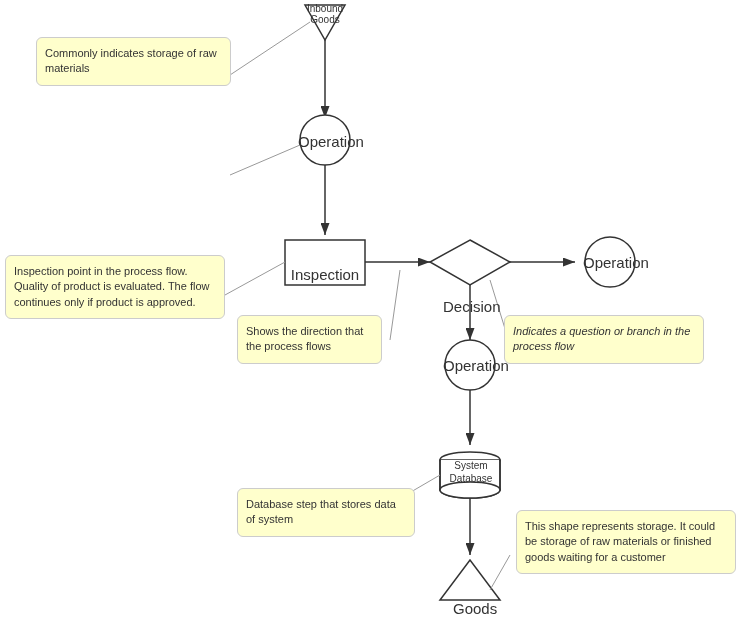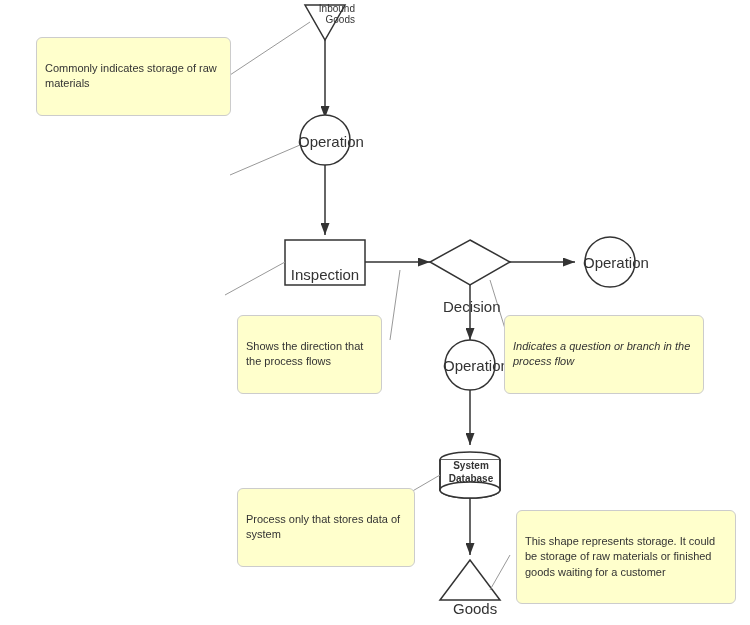--- a/index.html
+++ b/index.html
@@ -15,21 +15,21 @@
     #canvas {
       position: relative;
       width: 750px;
       height: 625px;
     }
     .tooltip-box {
       position: absolute;
       background: #ffffcc;
       border: 1px solid #ccc;
       border-radius: 6px;
-      padding: 23px 8px;
+      padding: 8px 8px;
       font-size: 11px;
       line-height: 1.4;
       color: #333;
     }
     
     .shape-label {
       position: absolute;
       text-align: center;
       font-size: 15px;
       color: #333;
@@ -100,54 +100,57 @@
     <line x1="390" y1="340" x2="400" y2="270" stroke="#999" stroke-width="1"></line>
 
     <line x1="510" y1="345" x2="490" y2="280" stroke="#999" stroke-width="1"></line>
 
     <line x1="380" y1="510" x2="440" y2="475" stroke="#999" stroke-width="1"></line>
 
     <line x1="510" y1="555" x2="490" y2="590" stroke="#999" stroke-width="1"></line>
 
   </svg>
 
-  <div class="shape-label" style="left:295px; top:3px; width:60px; font-size:10px; text-align:right;">Inbound Goods</div>
+  <div class="shape-label" style="left:295px; top:3px; width:60px; font-size:10px; text-align:center;">Inbound Goods</div>
 
   <div class="shape-label" style="left:298px; top:133px; width:55px;">Operation</div>
 
   <div class="shape-label" style="left:286px; top:266px; width:78px;">Inspection</div>
 
   <div class="shape-label" style="left:443px; top:254px; width:55px;margin-top:44px;">Decision</div>
 
   <div class="shape-label" style="left:583px; top:254px; width:55px;">Operation</div>
 
   <div class="shape-label" style="left:443px; top:357px; width:55px;">Operation</div>
 
   <div class="shape-label" style="left:448px; top:459px; width:46px; font-size:10px; line-height:1.3;">
-    <span style="white-space:pre-line;font-weight:bold;">System
+    <span style="white-space:pre-line;">System
 Database</span>
   </div>
 
   <div class="shape-label" style="left:453px; top:600px; width:36px;">Goods</div>
 
   <div class="tooltip-box" style="left:36px; top:37px; width:195px;">
     <span>Commonly indicates storage of raw materials</span>
   </div>
 
 
+  <div class="tooltip-box" style="left:5px; top:255px; width:220px;">
+    <span>Inspection point in the process flow. Quality of product is evaluated. The flow continues only if product is approved.</span>
+  </div>
 
   <div class="tooltip-box" style="left:237px; top:315px; width:145px;">
     <span>Shows the direction that the process flows</span>
   </div>
 
   <div class="tooltip-box" style="left:504px; top:315px; width:200px;font-style:italic;">
     <span>Indicates a question or branch in the process flow</span>
   </div>
 
   <div class="tooltip-box" style="left:237px; top:488px; width:178px;">
-    <span>Process only that stores data of system</span>
+    <span>Database step that stores data of system</span>
   </div>
 
   <div class="tooltip-box" style="left:504px; top:510px; width:220px;margin-left:12px;">
     <span>This shape represents storage. It could be storage of raw materials or finished goods waiting for a customer</span>
   </div>
 
 </div>
 
 </body></html>

